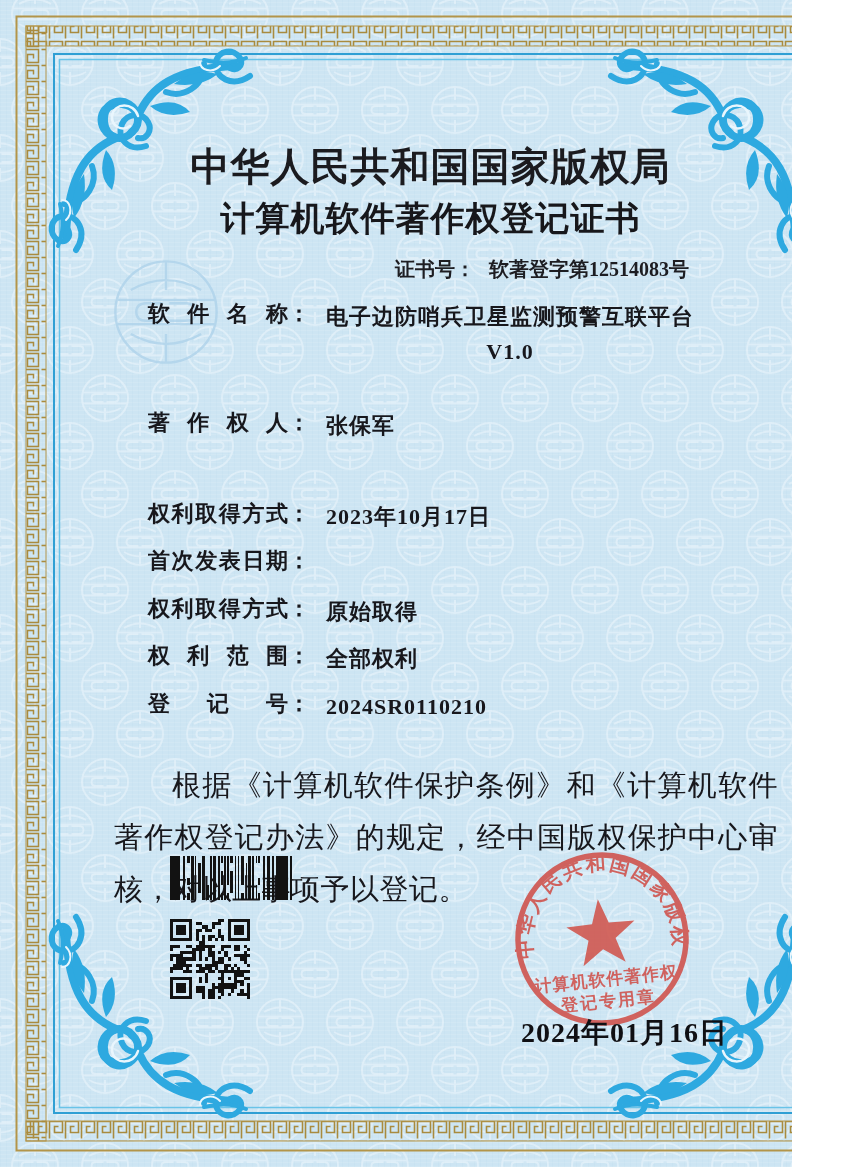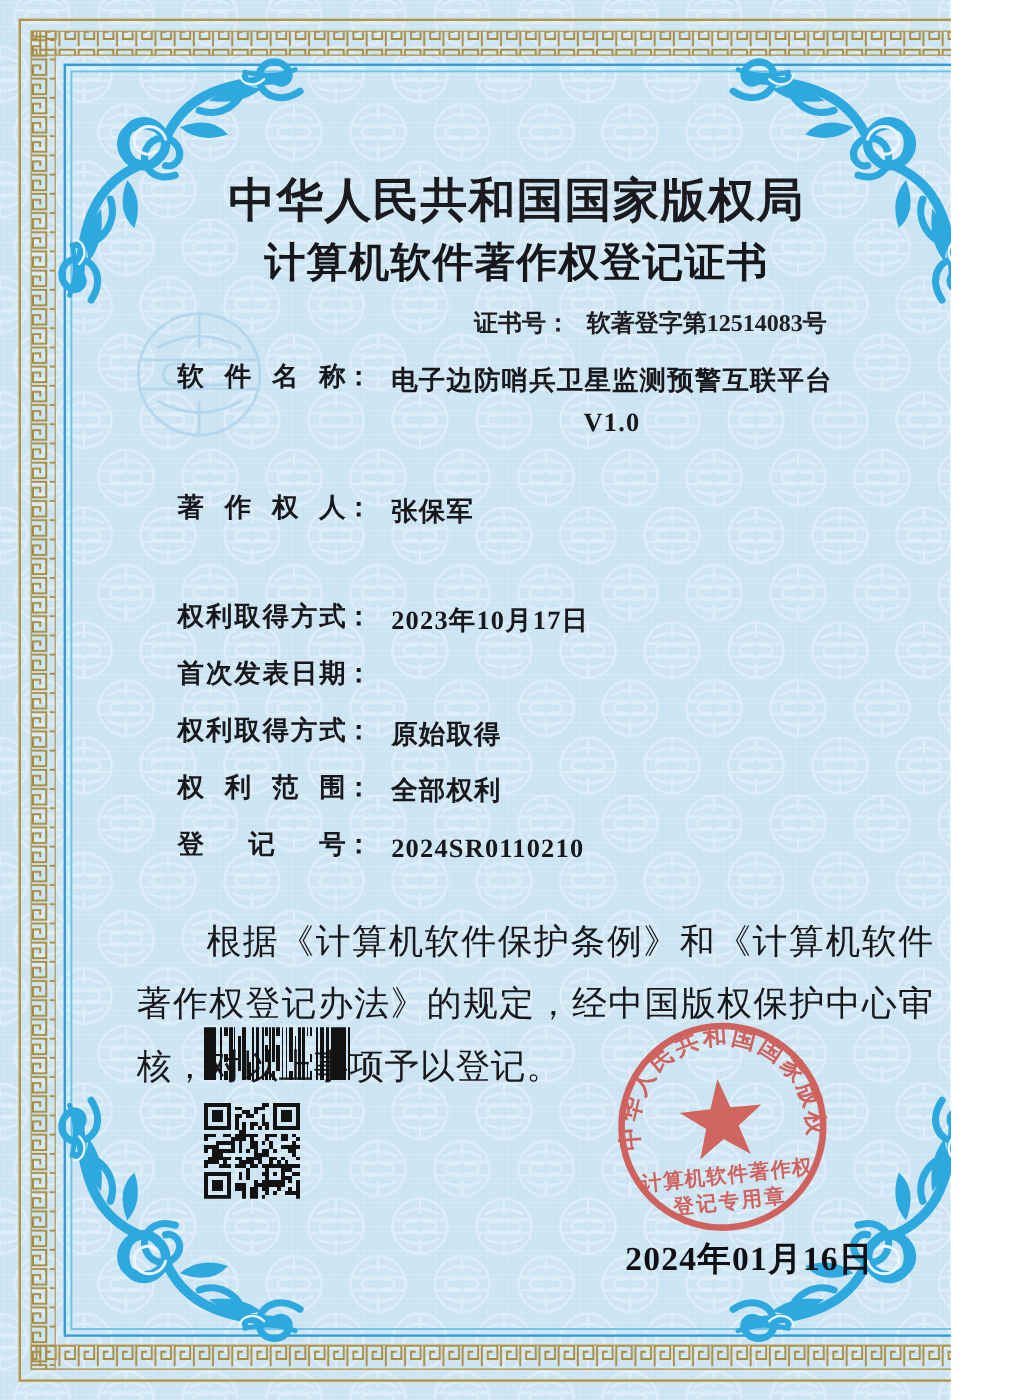--- a/index.html
+++ b/index.html
@@ -46,21 +46,21 @@
     left:99px;top:744px;width:664px;
     font-size:29px;font-weight:400;color:#17171c;
     line-height:52px;text-indent:2em;text-align:justify;letter-spacing:.5px;
     margin:15px;
   }
   .codes{left:170px;top:856px;}
   .barcode{display:block;}
   .qrcode{display:block;margin-top:19px;}
   .seal{left:512px;top:849px;width:180px;height:180px;}
   .issue-date{
-    left:521px;top:1014px;font-size:28px;font-weight:700;color:#101014;letter-spacing:1px;margin-top:16px;
+    left:521px;top:1014px;font-size:28px;font-weight:700;color:#101014;letter-spacing:1px;
   }
 </style>
 </head>
 <body>
 
 <div class="cert">
 
   <svg class="bg-svg" viewBox="0 0 861 1167">
     <defs>
       <pattern id="meanderH" patternUnits="userSpaceOnUse" width="16" height="20">

